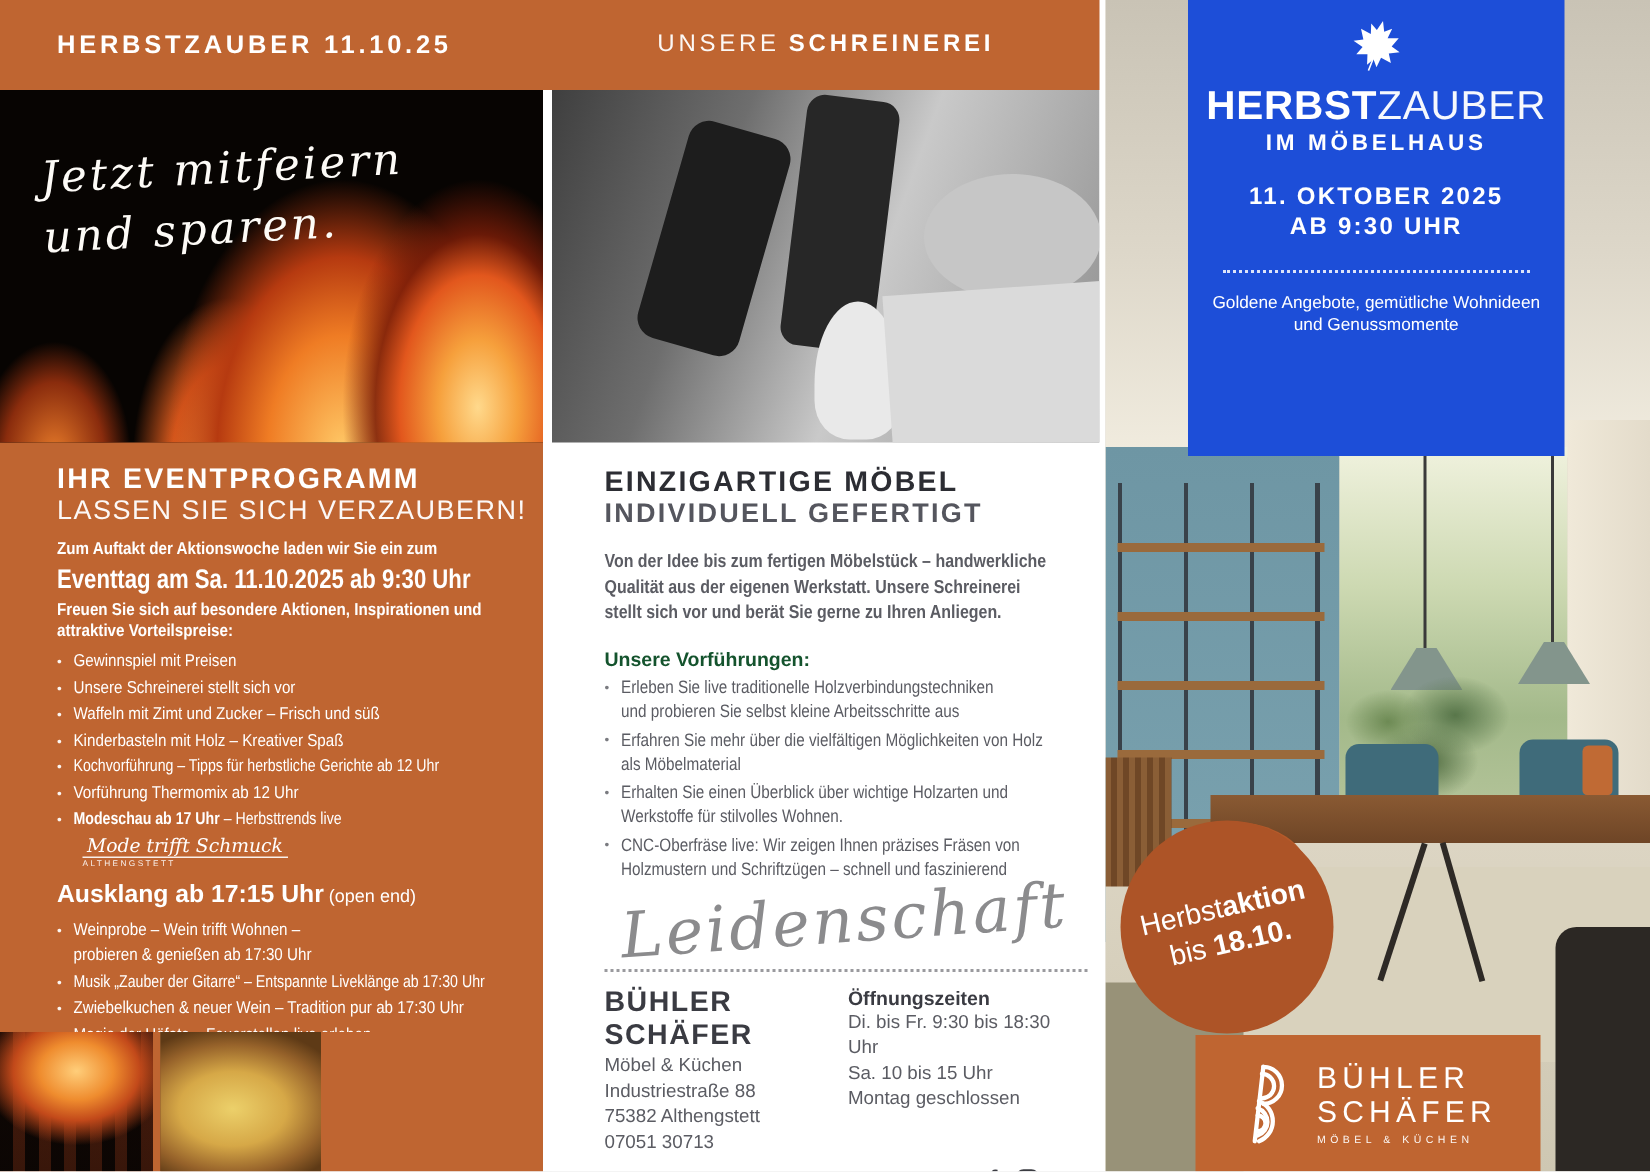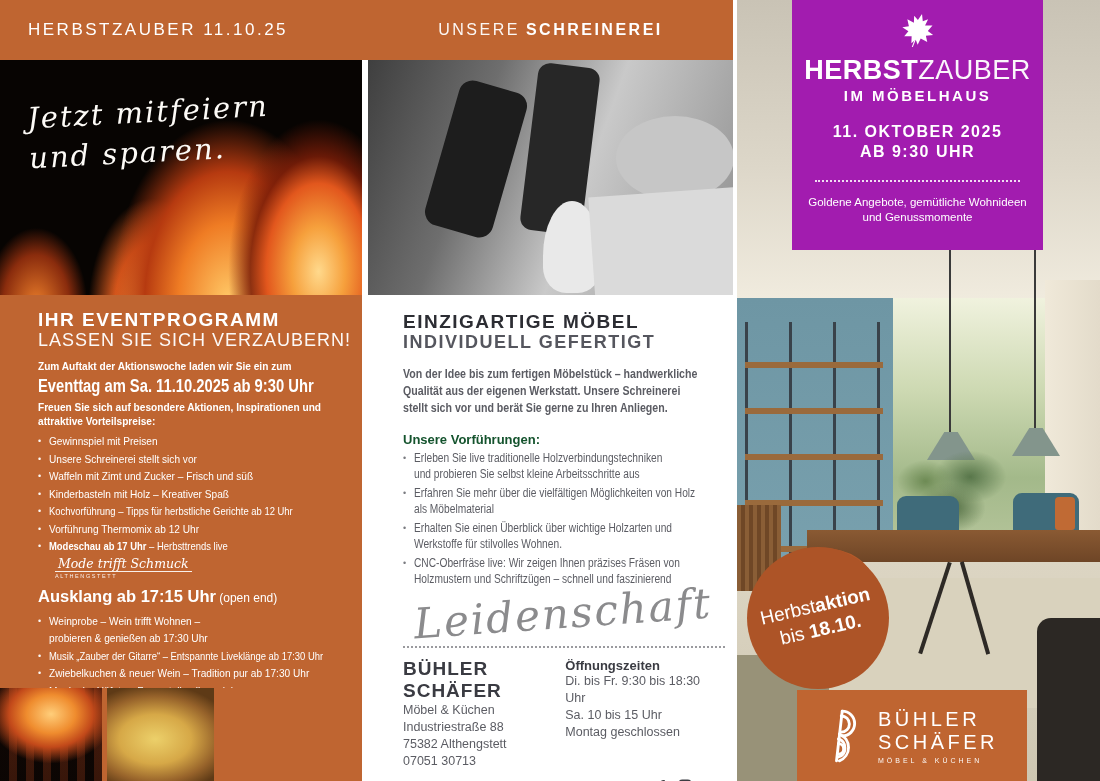--- a/index.html
+++ b/index.html
@@ -3,21 +3,21 @@
 <meta charset="utf-8">
 <style>
   *{box-sizing:border-box;margin:0;padding:0}
   html,body{background:#e9e9e9}
   .page{position:relative;width:1100px;height:781px;margin:0 auto;background:#fff;
         overflow:hidden;font-family:"Liberation Sans",sans-serif}
 
   
   .topbar{position:absolute;left:0;top:0;width:733px;height:60px;background:#bf6531;
           z-index:6;display:flex;align-items:center;color:#fff}
-  .topbar .tleft{margin-left:28px;font-weight:normal;font-size:17px;letter-spacing:2.5px}
+  .topbar .tleft{margin-left:38px;font-weight:bold;font-size:17px;letter-spacing:2.5px}
   .topbar .tcenter{position:absolute;left:368px;width:365px;text-align:center;
                    font-size:16px;letter-spacing:2.5px}
   .topbar .tcenter .lt{font-weight:normal;opacity:.95}
   .topbar .tcenter b{font-weight:bold;margin-left:6px}
 
   
   .left-panel{position:absolute;left:0;top:60px;width:362px;height:721px;
               background:#bf6531;color:#fff;overflow:hidden}
   .fire-photo{position:relative;width:100%;height:235px;background:
       radial-gradient(95px 160px at 88% 90%, #ffd98c 0%, #f6a03c 28%, #e2571d 55%, rgba(122,29,8,.85) 72%, rgba(20,6,2,0) 95%),
@@ -129,21 +129,21 @@
   .rug{left:60px;top:578px;width:303px;height:130px;background:#d9d2bd}
   .olive-carpet{left:0;top:655px;width:92px;height:126px;background:#989278}
   .leg{width:4px;height:96px;background:#2e2a26;top:560px}
   .leg.lg1{left:196px;transform:rotate(18deg)}
   .leg.lg2{left:236px;transform:rotate(-16deg)}
   .dark-chair{left:300px;top:618px;width:63px;height:163px;background:#2c2824;border-radius:14px 0 0 0}
   .sideboard{left:0;top:505px;width:44px;height:86px;background:
       repeating-linear-gradient(90deg,#8a5e36 0 4px,#6f4726 4px 8px)}
   .orange-chair{left:35px;top:548px;width:100px;height:66px;background:#b55a2a;border-radius:50% 50% 0 0}
 
-  .promo-box{position:absolute;left:55px;top:0;width:251px;height:250px;background:#a21caf;
+  .promo-box{position:absolute;left:55px;top:0;width:251px;height:304px;background:#1d4ed8;
              color:#fff;text-align:center;padding-top:12px;z-index:5}
   .leaf-wrap{height:36px}
   .brand{margin-top:7px;font-size:27px;line-height:30px;letter-spacing:.5px}
   .brand b{font-weight:bold}
   .brand span{font-weight:normal;opacity:.96}
   .brand-sub{margin-top:2px;font-size:15px;font-weight:bold;letter-spacing:2.5px}
   .date-l{font-size:16px;font-weight:bold;letter-spacing:1.5px;line-height:20px}
   .date-l.first{margin-top:18px}
   .dots-w{margin:18px auto 0;width:82%;border-top:2.5px dotted rgba(255,255,255,.85);height:0}
   .tagline{margin-top:13px;font-size:11.5px;line-height:15px;font-weight:normal}

